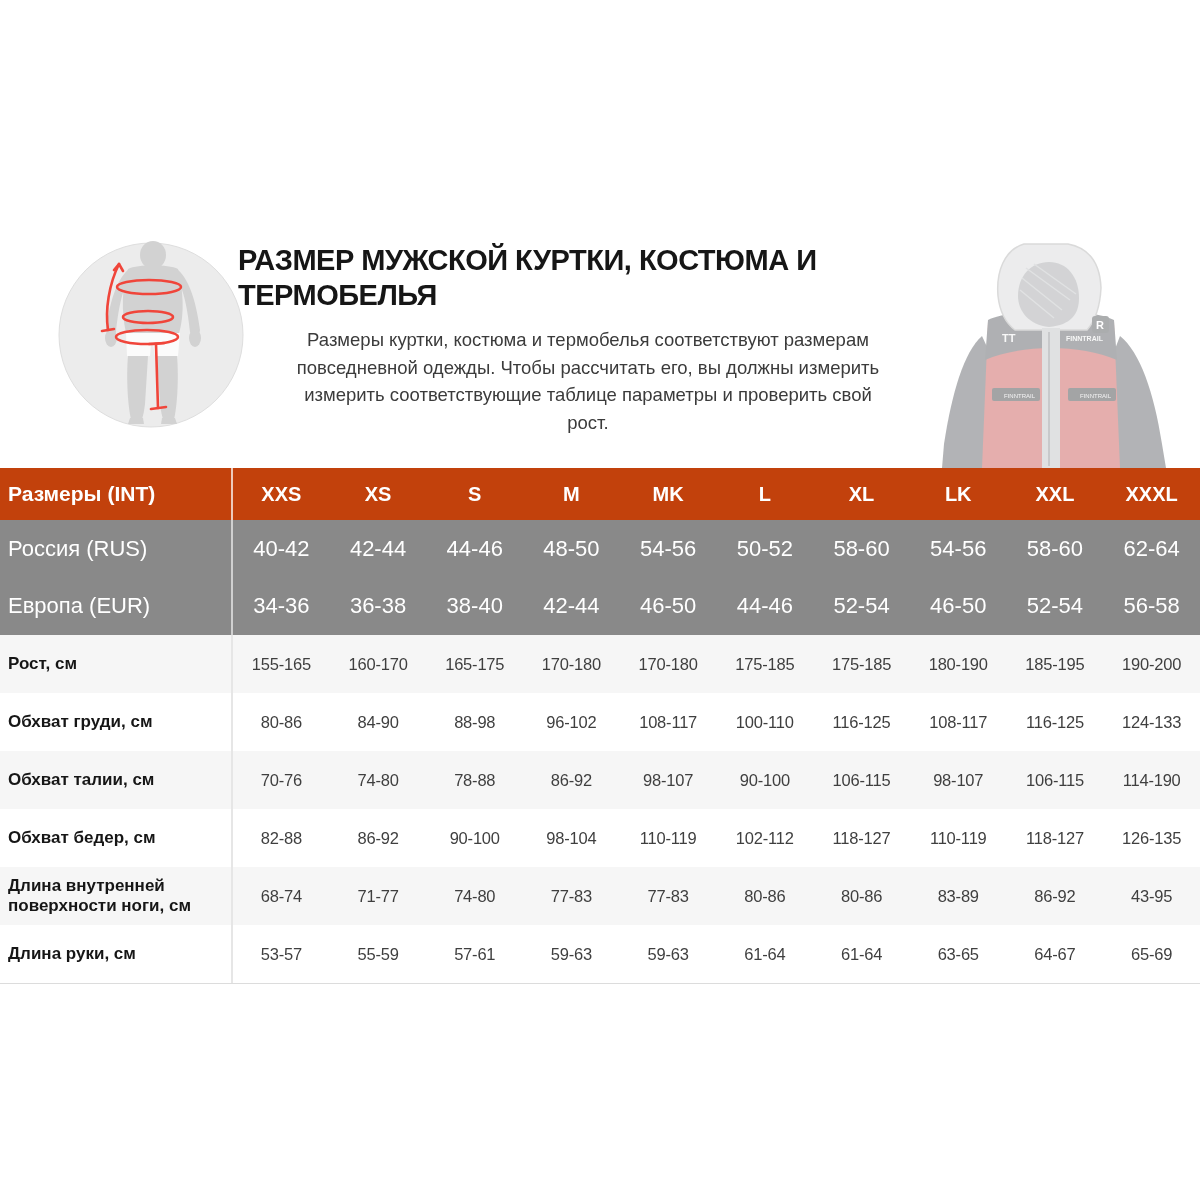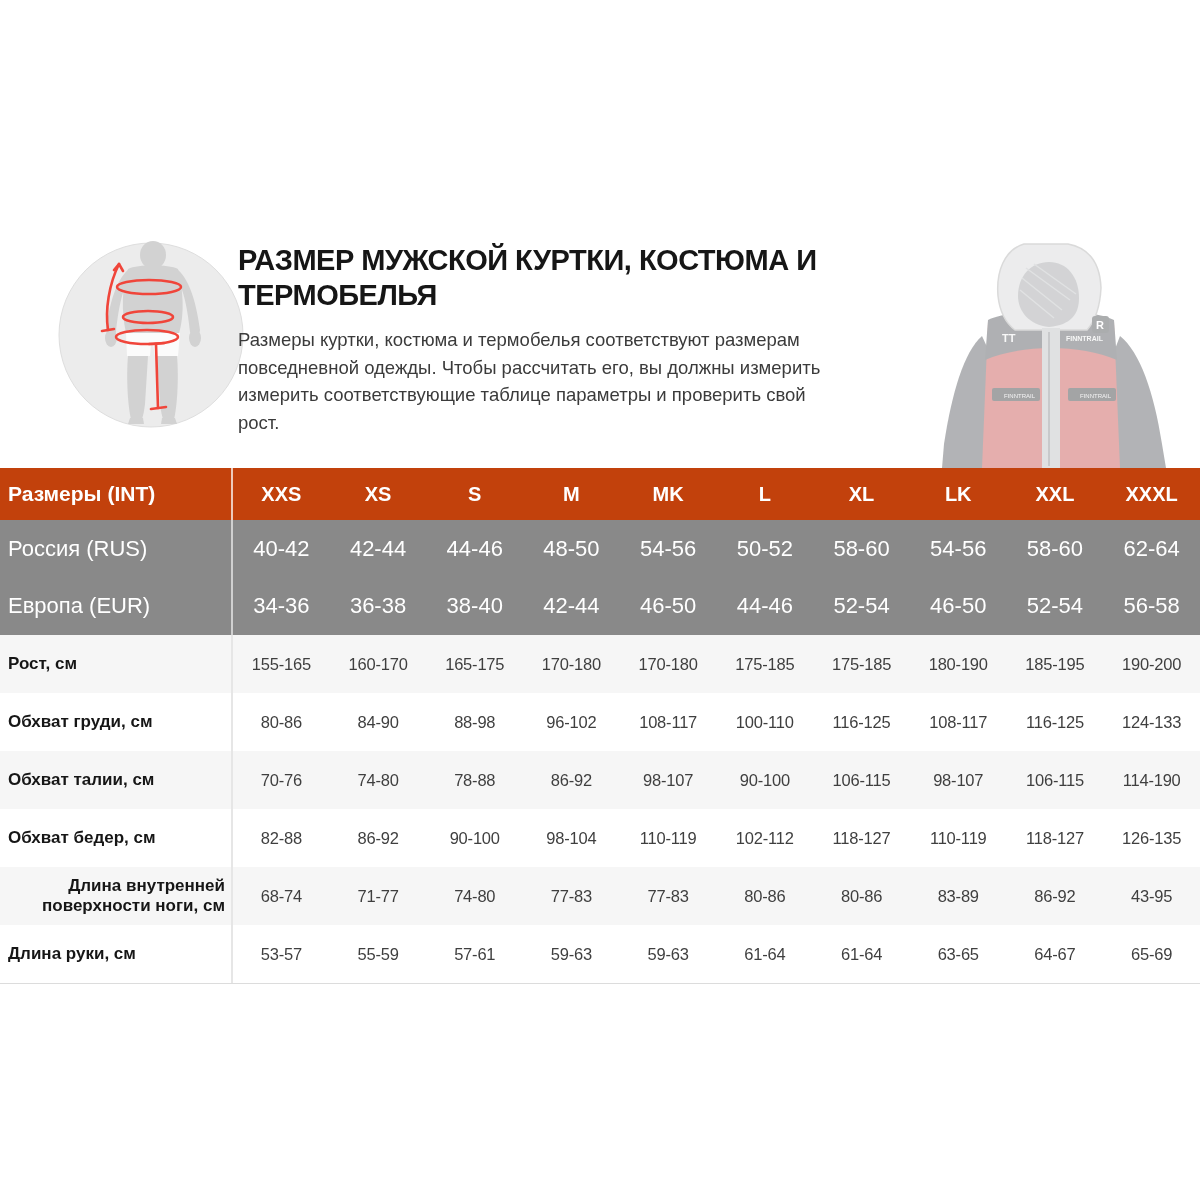--- a/index.html
+++ b/index.html
@@ -11,41 +11,41 @@
 
   
   .measure-illustration { position:absolute; left:56px; top:240px; width:190px; height:190px; }
   .intro-title {
     position:absolute; left:238px; top:243px; width:760px;
     font-size:29px; font-weight:700; color:#161616; line-height:35px;
     letter-spacing:-0.5px; text-transform:uppercase;
   }
   .intro-text {
     position:absolute; left:238px; top:326px; width:700px;
-    font-size:18.5px; color:#3b3b3b; line-height:27.5px;
+    font-size:18.5px; color:#3b3b3b; line-height:27.5px;text-align:center;
   }
   .jacket-photo { position:absolute; left:930px; top:240px; width:270px; height:228px; }
 
   
   .size-table { position:absolute; left:0; top:468px; width:1200px; border-bottom:1px solid #dcdcdc; }
   .trow { display:grid; grid-template-columns:233px repeat(10, 1fr); }
   .cell { display:flex; align-items:center; justify-content:center; }
   .label-cell { justify-content:flex-start; padding-left:8px; padding-right:6px; }
 
   .t-head { height:52px; background:#c2410c; }
   .t-head .cell { color:#ffffff; font-weight:700; font-size:20px; }
   .t-head .label-cell { font-size:21px; border-right:2px solid rgba(255,255,255,0.72); }
 
   .t-band { height:57.5px; background:#898989; }
   .t-band .cell { color:#ffffff; font-size:22px; }
   .t-band .label-cell { border-right:2px solid rgba(255,255,255,0.6); }
 
   .t-body { height:58px; background:#ffffff; }
   .t-body.odd { background:#f6f6f6; }
-  .t-body .label-cell { font-weight:700; color:#161616; font-size:17px; line-height:20px; border-right:2px solid #e6e6e6;text-align:right; }
+  .t-body .label-cell { font-weight:700; color:#161616; font-size:17px; line-height:20px; border-right:2px solid #e6e6e6; }
   .t-body .val-cell { color:#3f3f3f; font-size:16.5px; letter-spacing:-0.2px; }
 </style>
 </head>
 <body>
 
 <div class="canvas">
 
   <div class="measure-illustration">
     <svg width="190" height="190" viewBox="0 0 190 190">
       <circle cx="95" cy="95" r="92" fill="#ececec" stroke="#dedede" stroke-width="1"></circle>

